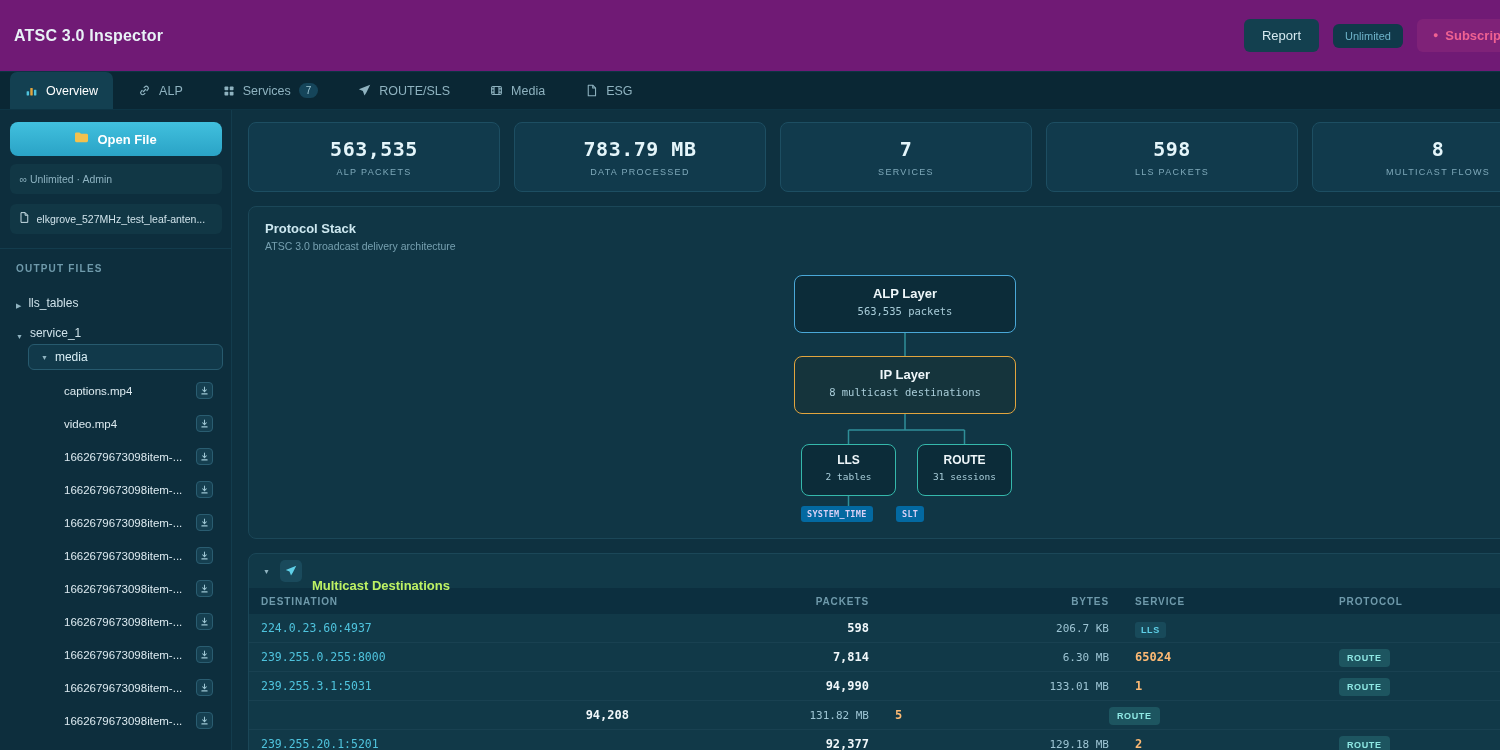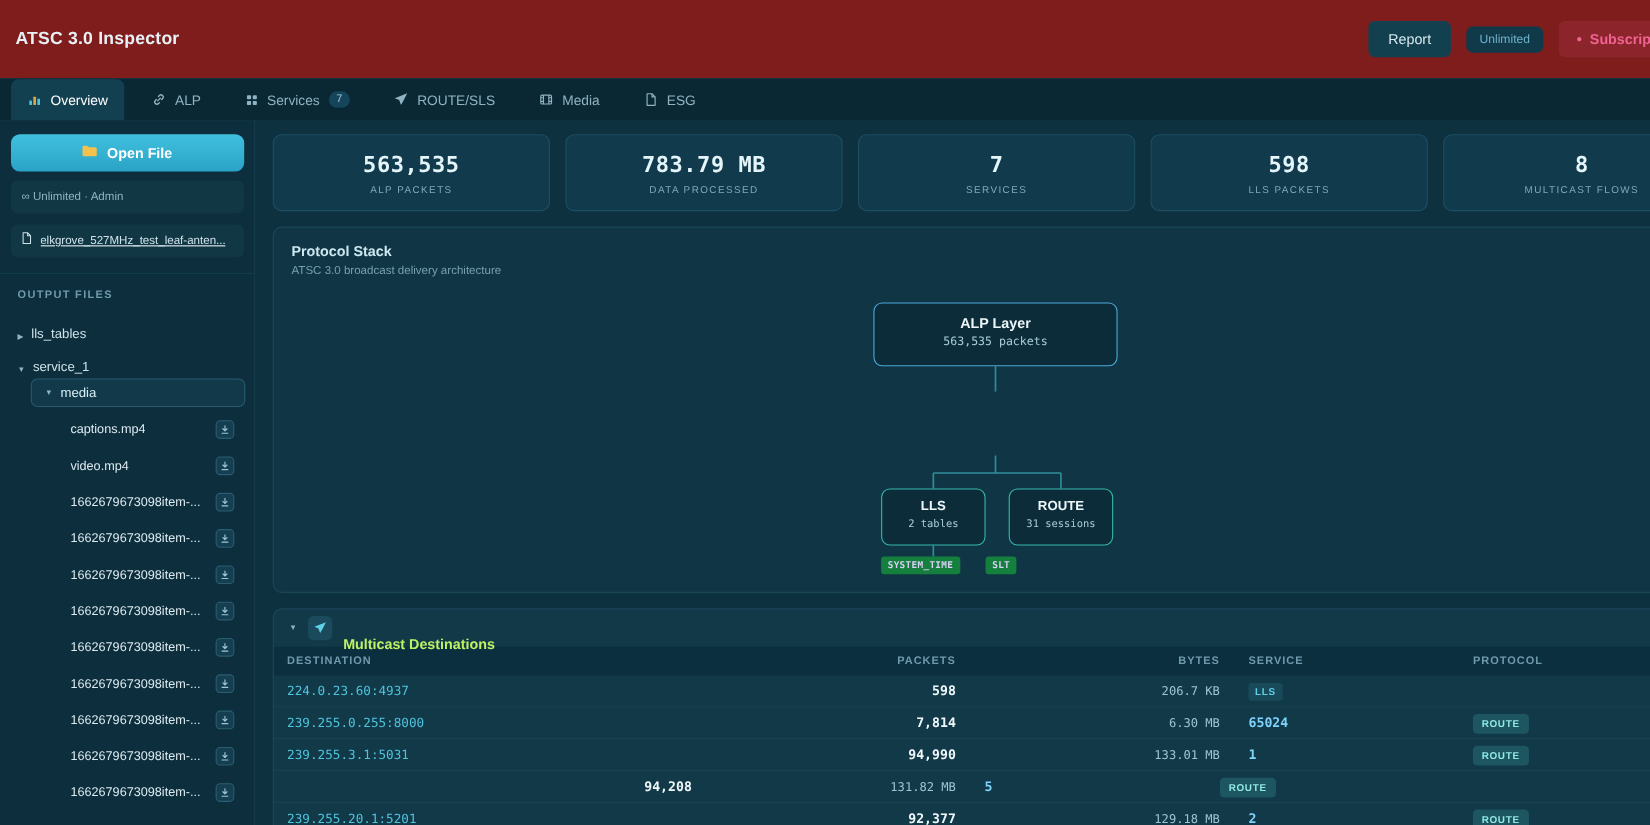--- a/index.html
+++ b/index.html
@@ -6,21 +6,21 @@
   html,body { width:1500px; height:750px; overflow:hidden; }
   body {
     background:#0e3140;
     font-family:"Liberation Sans", sans-serif;
     color:#e8f2f6;
     position:relative;
   }
 
   
   header {
-    height:72px; background:#7f1d1d; display:flex; align-items:center;
+    height:72px; background:#701a75; display:flex; align-items:center;
     padding-left:14px; border-bottom:1px solid #0d3343;
   }
   .app-title { font-size:16px; font-weight:bold; letter-spacing:0.2px; }
   .header-actions { margin-left:auto; margin-right:-48px; display:flex; align-items:center; gap:14px; }
   .btn-report {
     background:#13404f; border:none; color:#d6e9f0; font-family:inherit;
     font-size:13px; padding:9px 18px; border-radius:6px; cursor:pointer;
   }
   .badge-plan {
     background:#10394a; color:#6fb3c9; font-size:11px; padding:6px 12px; border-radius:6px;
@@ -61,21 +61,21 @@
     width:212px; height:34px; margin:0 auto; border:none; border-radius:8px;
     background:linear-gradient(180deg,#41c0de,#2aa3c6); color:#ffffff;
     font-family:inherit; font-size:13px; font-weight:bold; cursor:pointer;
   }
   .plan-chip {
     width:212px; margin:8px auto 0; height:30px; background:#113745; border-radius:6px;
     display:flex; align-items:center; padding-left:10px; font-size:10.5px; color:#8db2c0;
   }
   .file-chip {
     width:212px; margin:10px auto 0; height:30px; background:#113745; border-radius:6px;
-    display:flex; align-items:center; gap:7px; padding:0 8px; cursor:pointer;text-decoration:underline;
+    display:flex; align-items:center; gap:7px; padding:0 8px; cursor:pointer;
   }
   .file-chip-label {
     font-size:10.5px; color:#cfe2ea; white-space:nowrap; overflow:hidden; text-overflow:ellipsis;
   }
   .sidebar-divider { height:1px; background:#133c4d; margin:14px 0 0; }
   .section-label {
     margin:14px 16px 6px; font-size:10px; letter-spacing:1.2px; color:#6f9aab; font-weight:bold;
   }
   .tree-row {
     height:30px; display:flex; align-items:flex-end; gap:7px; padding-left:16px;
@@ -133,21 +133,21 @@
   .node-ip  { left:529px; top:96px; width:222px; height:58px; border:1.5px solid #e2a53e; background:#15343c; }
   .node-sm  { top:184px; width:95px; height:52px; border:1.5px solid #35b8ab; }
   .node-lls { left:536px; }
   .node-route { left:652px; }
   .node-title { margin-top:10px; font-size:13px; font-weight:bold; color:#eef6f9; }
   .node-sub { margin-top:4px; font-size:10.5px; font-family:"DejaVu Sans Mono", monospace; color:#a9cdd9; }
   .node-sm .node-title { margin-top:8px; font-size:12px; }
   .node-sm .node-sub { font-size:9.5px; }
   .pbadge {
     position:absolute; top:246px; font-family:"DejaVu Sans Mono", monospace;
-    font-size:8.5px; font-weight:bold; background:#15803d; color:#d8d0f6;
+    font-size:8.5px; font-weight:bold; background:#0369a1; color:#d8d0f6;
     padding:3px 6px; border-radius:3px; letter-spacing:0.3px; cursor:pointer;
   }
   .pbadge-1 { left:536px; }
   .pbadge-2 { left:631px; }
 
   
   .multicast-panel { overflow:hidden; border-radius:8px 8px 0 0; background:#113948; }
   .mc-header { height:34px; display:flex; align-items:center; gap:10px; padding-left:14px; cursor:pointer; }
   .mc-icon {
     width:22px; height:22px; border-radius:5px; background:#1a4a5c; color:#5fd0e8;
@@ -162,21 +162,21 @@
     color:#6f9aab; font-weight:bold;
   }
   .mc-row { height:29px; border-bottom:1px solid rgba(127,170,187,0.08); cursor:pointer; }
   .td-dest { padding-left:12px; }
   .td-num { text-align:right; }
   .td-svc { padding-left:26px; }
   .td-proto { padding-left:0; }
   .cell-dest { font-family:"DejaVu Sans Mono", monospace; font-size:11.5px; color:#4fc3dd; }
   .cell-packets { font-family:"DejaVu Sans Mono", monospace; font-size:12px; font-weight:bold; color:#f0f7fa; }
   .cell-bytes { font-family:"DejaVu Sans Mono", monospace; font-size:11px; color:#9dc4d3; }
-  .cell-svc { font-family:"DejaVu Sans Mono", monospace; font-size:12px; font-weight:bold; color:#7dd3fc; }
+  .cell-svc { font-family:"DejaVu Sans Mono", monospace; font-size:12px; font-weight:bold; color:#fdba74; }
   .lls-badge {
     display:inline-block; font-size:9px; font-weight:bold; letter-spacing:0.6px;
     color:#5fd0e8; background:rgba(79,195,221,0.12); padding:3px 6px; border-radius:3px;
   }
   .route-badge {
     display:inline-block; font-size:9px; font-weight:bold; letter-spacing:0.6px;
     color:#8fe8e4; background:#1d5560; padding:4px 8px; border-radius:4px;
   }
 </style>
 </head>
@@ -418,20 +418,24 @@
         <div class="panel-title">Protocol Stack</div>
         <div class="panel-subtitle">ATSC 3.0 broadcast delivery architecture</div>
         <div class="diagram">
           <svg class="connectors" width="1282" height="266" viewBox="0 0 1282 266">
             <path d="M640 73 V96 M640 154 V170 M583.5 170 H699.5 M583.5 170 V184 M699.5 170 V184 M583.5 236 V246" stroke="#2f8f99" stroke-width="1.5" fill="none"></path>
           </svg>
           <div class="node node-alp">
             <div class="node-title">ALP Layer</div>
             <div class="node-sub">563,535 packets</div>
           </div>
+          <div class="node node-ip">
+            <div class="node-title">IP Layer</div>
+            <div class="node-sub">8 multicast destinations</div>
+          </div>
           <div class="node node-sm node-lls">
             <div class="node-title">LLS</div>
             <div class="node-sub">2 tables</div>
           </div>
           <div class="node node-sm node-route">
             <div class="node-title">ROUTE</div>
             <div class="node-sub">31 sessions</div>
           </div>
           <span class="pbadge pbadge-1">SYSTEM_TIME</span>
           <span class="pbadge pbadge-2">SLT</span>

